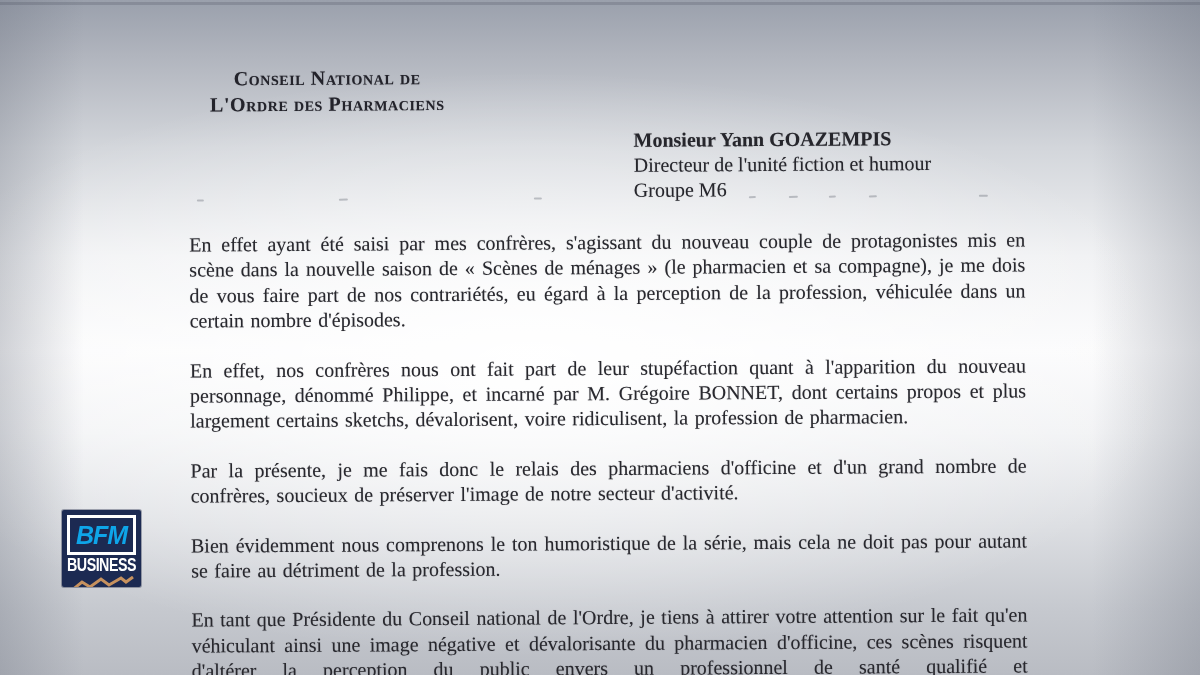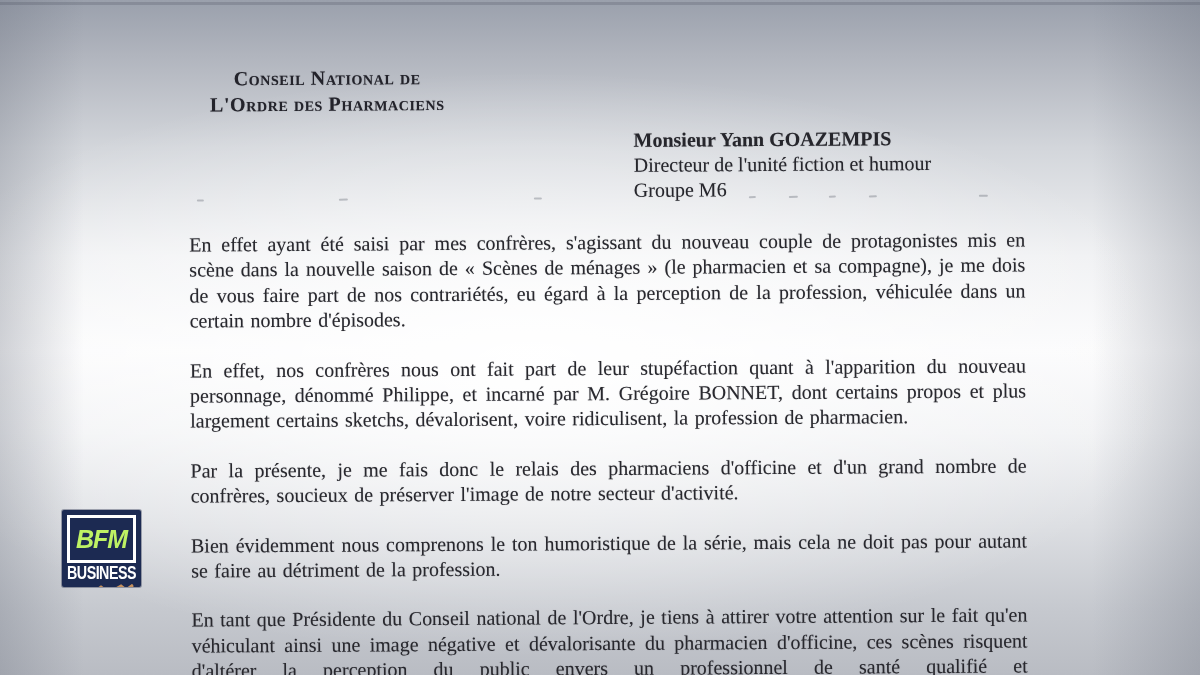--- a/index.html
+++ b/index.html
@@ -58,25 +58,25 @@
 
   
   .bfm-logo {
     position: absolute; left: 62px; top: 510px; width: 79px; height: 77px;
     background: #1c2a52; border-radius: 2px;
     box-shadow: 0 0 0 1px rgba(20,30,60,0.35);
     font-family: "Liberation Sans", "DejaVu Sans", sans-serif;
     overflow: hidden;
   }
   .bfm-word {
-    margin: 5px 5px 0 5px; height: 48px;
+    margin: 5px 5px 0 5px; height: 40px;
     border: 3px solid #ffffff; box-sizing: border-box;
     display: flex; align-items: center; justify-content: center;
     font-weight: bold; font-style: italic;
-    font-size: 25px; letter-spacing: -1px; color: #bef264;
+    font-size: 25px; letter-spacing: -1px; color: #0ea5e9;
   }
   .bfm-sub {
     margin-top: 2px; text-align: center;
     font-weight: bold; font-size: 14px; letter-spacing: -0.5px;
     color: #ffffff; transform: scale(1.02, 1.3); transform-origin: 50% 50%;
   }
   .bfm-chart { display: block; margin: 3px auto 0 auto; }
 </style>
 </head>
 <body>

